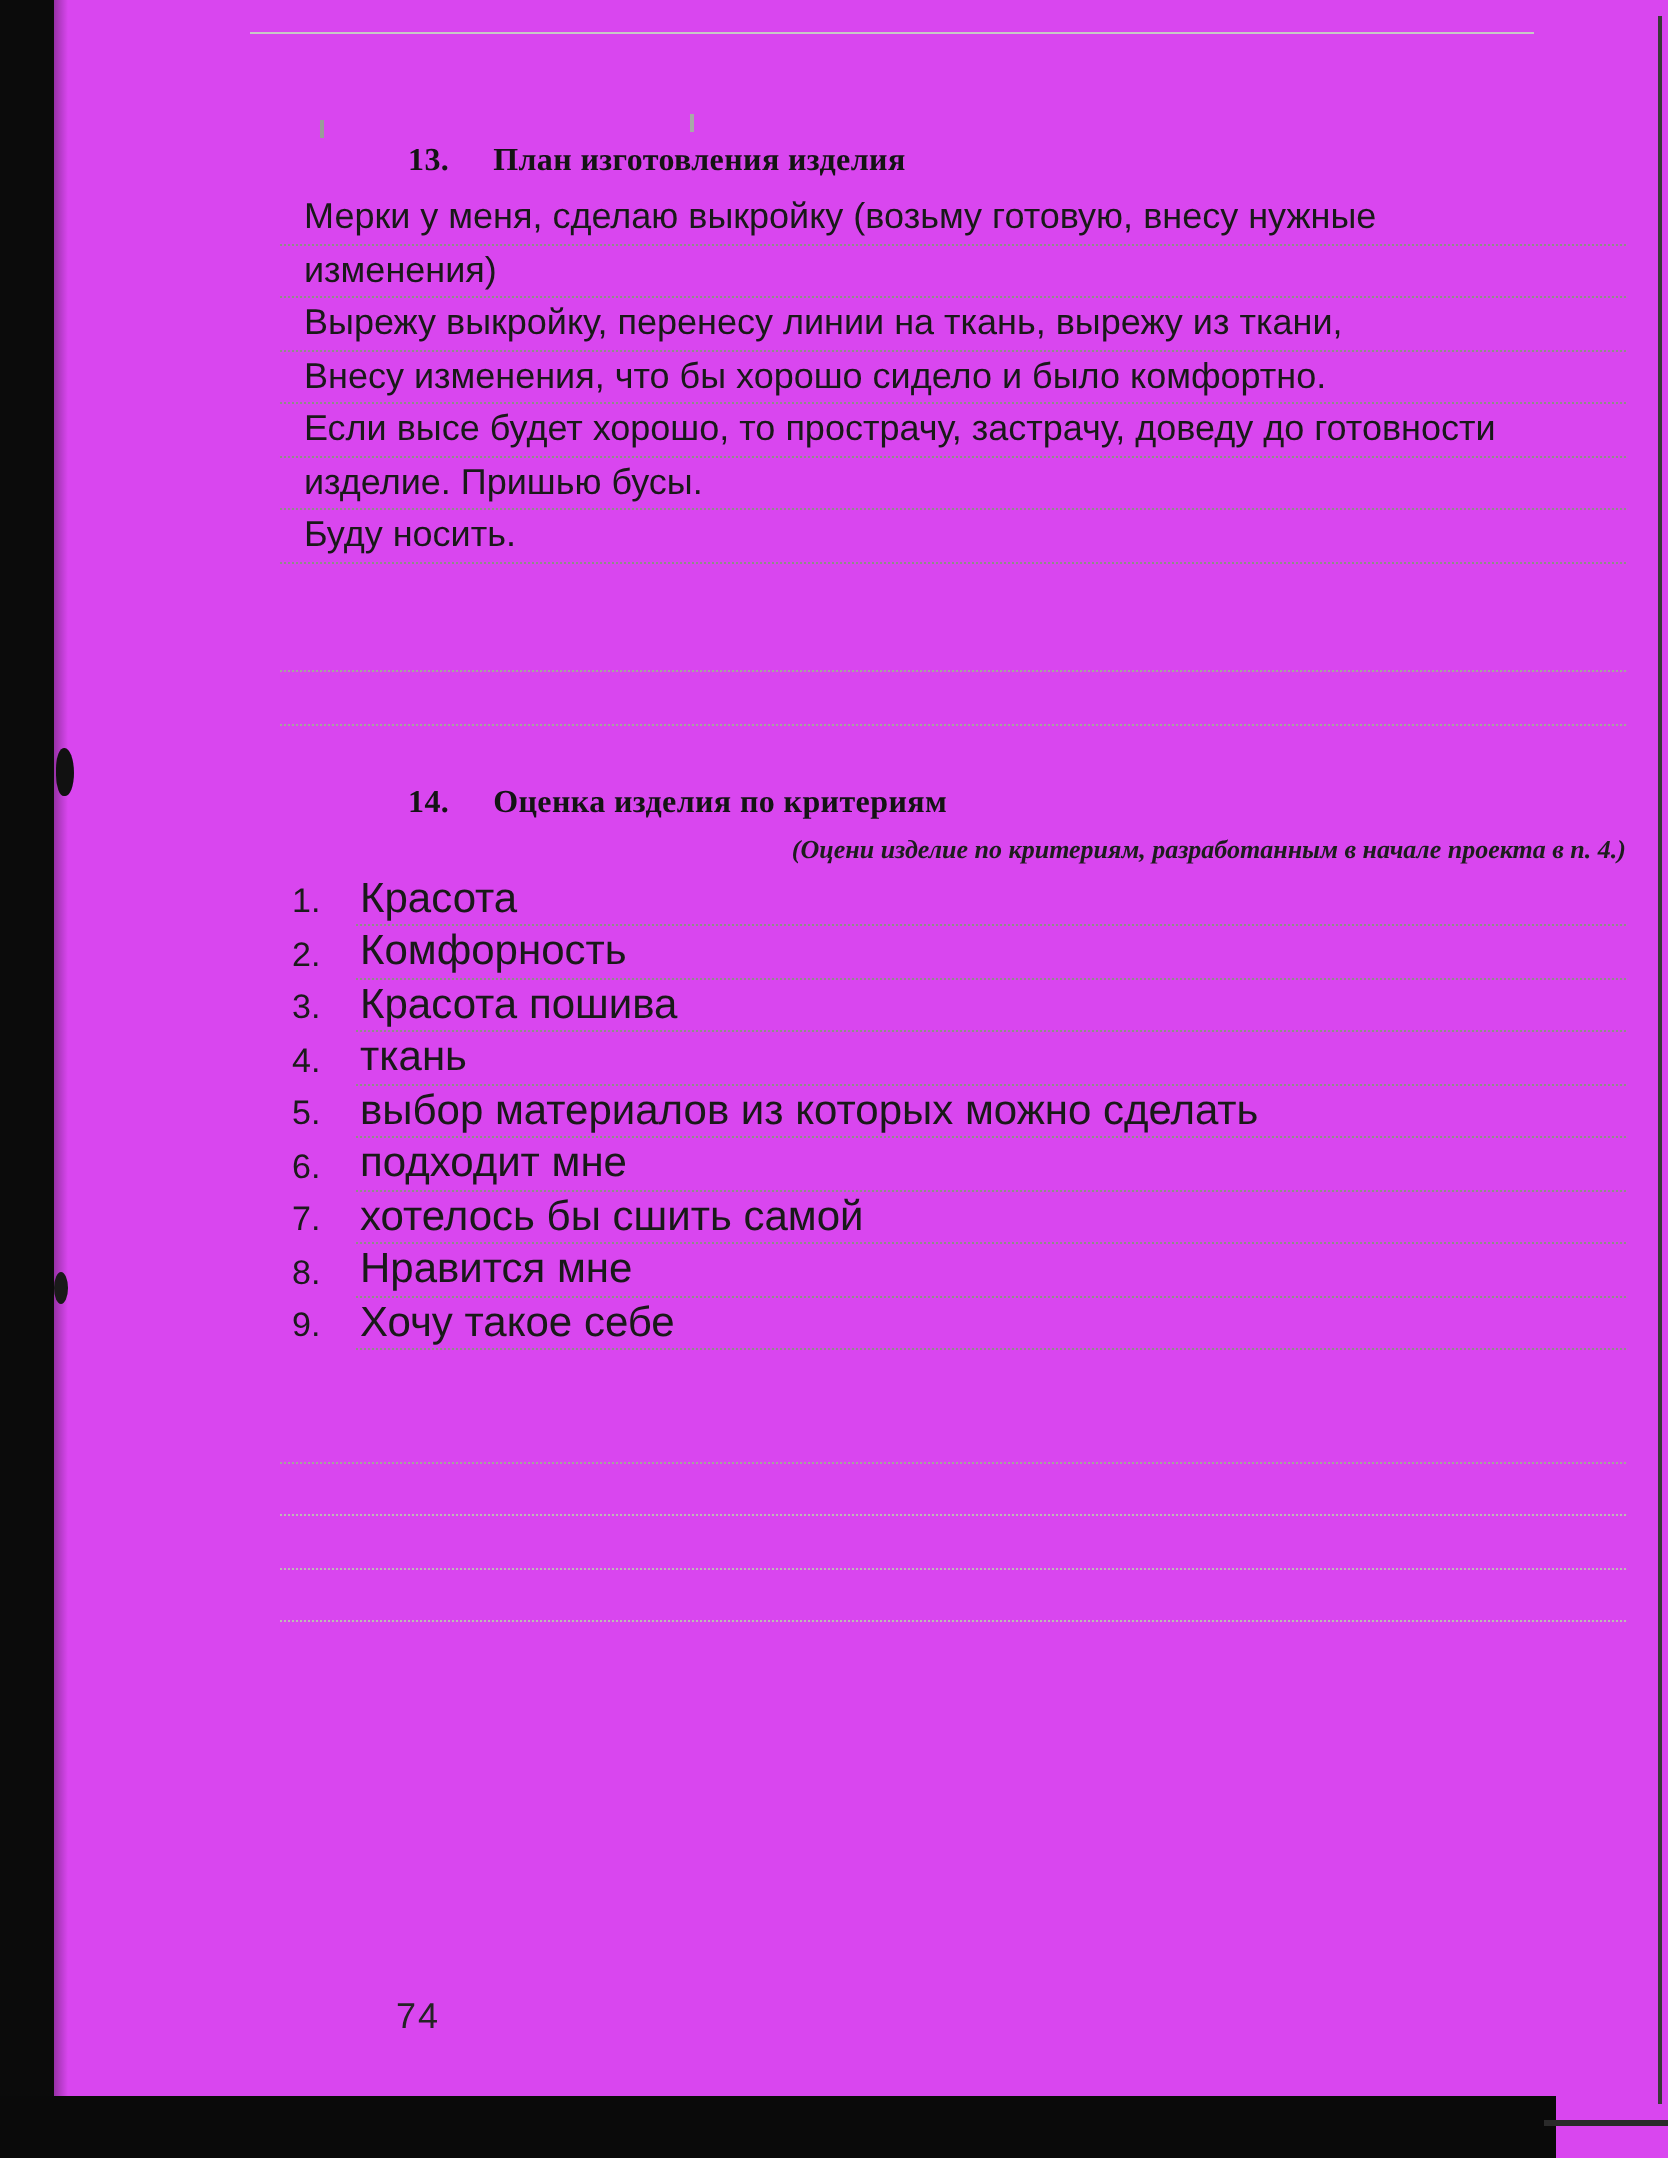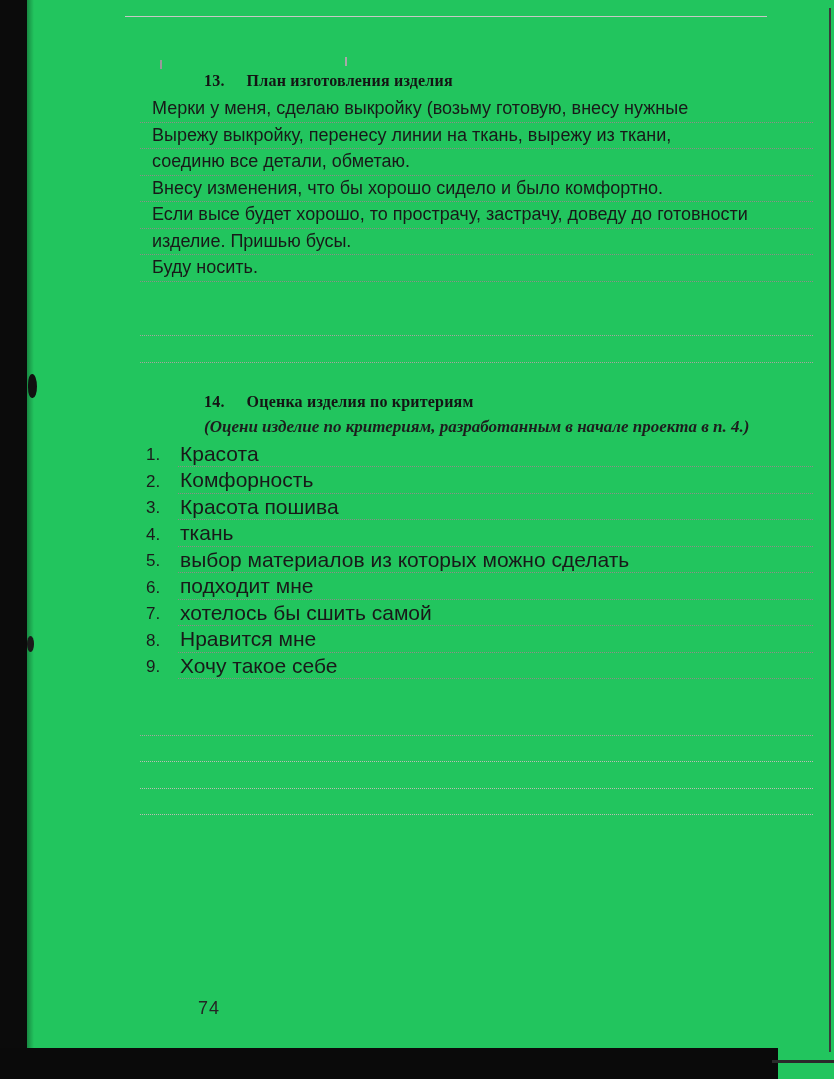--- a/index.html
+++ b/index.html
@@ -4,21 +4,21 @@
 <style>
   html,body { margin:0; padding:0; }
   body {
     width:834px; height:1079px;
     background:#ffffff;
     font-family:"Liberation Sans", sans-serif;
     position:relative;
     overflow:hidden;
     color:#1c1c1c;
   }
-  .page { position:absolute; inset:0; background:#22c55e; }
+  .page { position:absolute; inset:0; background:#d946ef; }
 
   
   .left-bar { position:absolute; left:0; top:0; width:27px; height:1079px; background:#0b0b0b; }
   .left-bar-fade { position:absolute; left:27px; top:0; width:7px; height:1079px;
     background:linear-gradient(to right, rgba(0,0,0,0.30), rgba(0,0,0,0)); }
   .bottom-bar { position:absolute; left:0; top:1048px; width:778px; height:31px; background:#0a0a0a; }
   .bottom-bar-tail { position:absolute; left:772px; top:1060px; width:62px; height:3px; background:#2a2a2a; }
   .right-line { position:absolute; left:829px; top:8px; width:2px; height:1044px; background:#3a3a3a; }
   .top-line { position:absolute; left:125px; top:16px; width:642px; height:1px; background:#c8c8c6; }
   .smudge-1 { position:absolute; left:28px; top:374px; width:9px; height:24px; background:#111; border-radius:50% 60% 55% 50%; }
@@ -36,24 +36,25 @@
     padding-left:64px;
     margin-bottom:6px;
     letter-spacing:0.2px;
   }
   .sec-heading .sec-num { display:inline-block; margin-right:22px; }
 
   .sec-subtitle {
     font-family:"Liberation Serif", serif;
     font-weight:bold;
     font-style:italic;
-    font-size:17px;
+    font-size:13px;
     color:#1d1d1d;
     padding-left:64px;
     margin-bottom:4px;
+    text-align:right;
   }
 
   .wline {
     box-sizing:border-box;
     height:26.5px;
     border-bottom:1px dotted #8f8d88;
     font-size:18px;
     line-height:25px;
     padding-left:12px;
     white-space:nowrap;
@@ -111,22 +112,22 @@
   <div class="tick-1"></div>
   <div class="tick-2"></div>
 
   <div class="content">
 
     <div class="sec-heading">
       <span class="sec-num">13.</span><span>План изготовления изделия</span>
     </div>
 
     <div class="wline">Мерки у меня, сделаю выкройку (возьму готовую, внесу нужные</div>
+    <div class="wline">изменения)</div>
     <div class="wline">Вырежу выкройку, перенесу линии на ткань,  вырежу из ткани,</div>
-    <div class="wline">соединю все детали, обметаю.</div>
     <div class="wline">Внесу изменения, что бы хорошо сидело и было комфортно.</div>
     <div class="wline">Если высе будет хорошо, то прострачу, застрачу, доведу до готовности</div>
     <div class="wline">изделие. Пришью бусы.</div>
     <div class="wline">Буду носить.</div>
 
     <div class="spacer-28"></div>
     <div class="wline empty"></div>
     <div class="wline empty"></div>
 
     <div class="spacer-30"></div>

